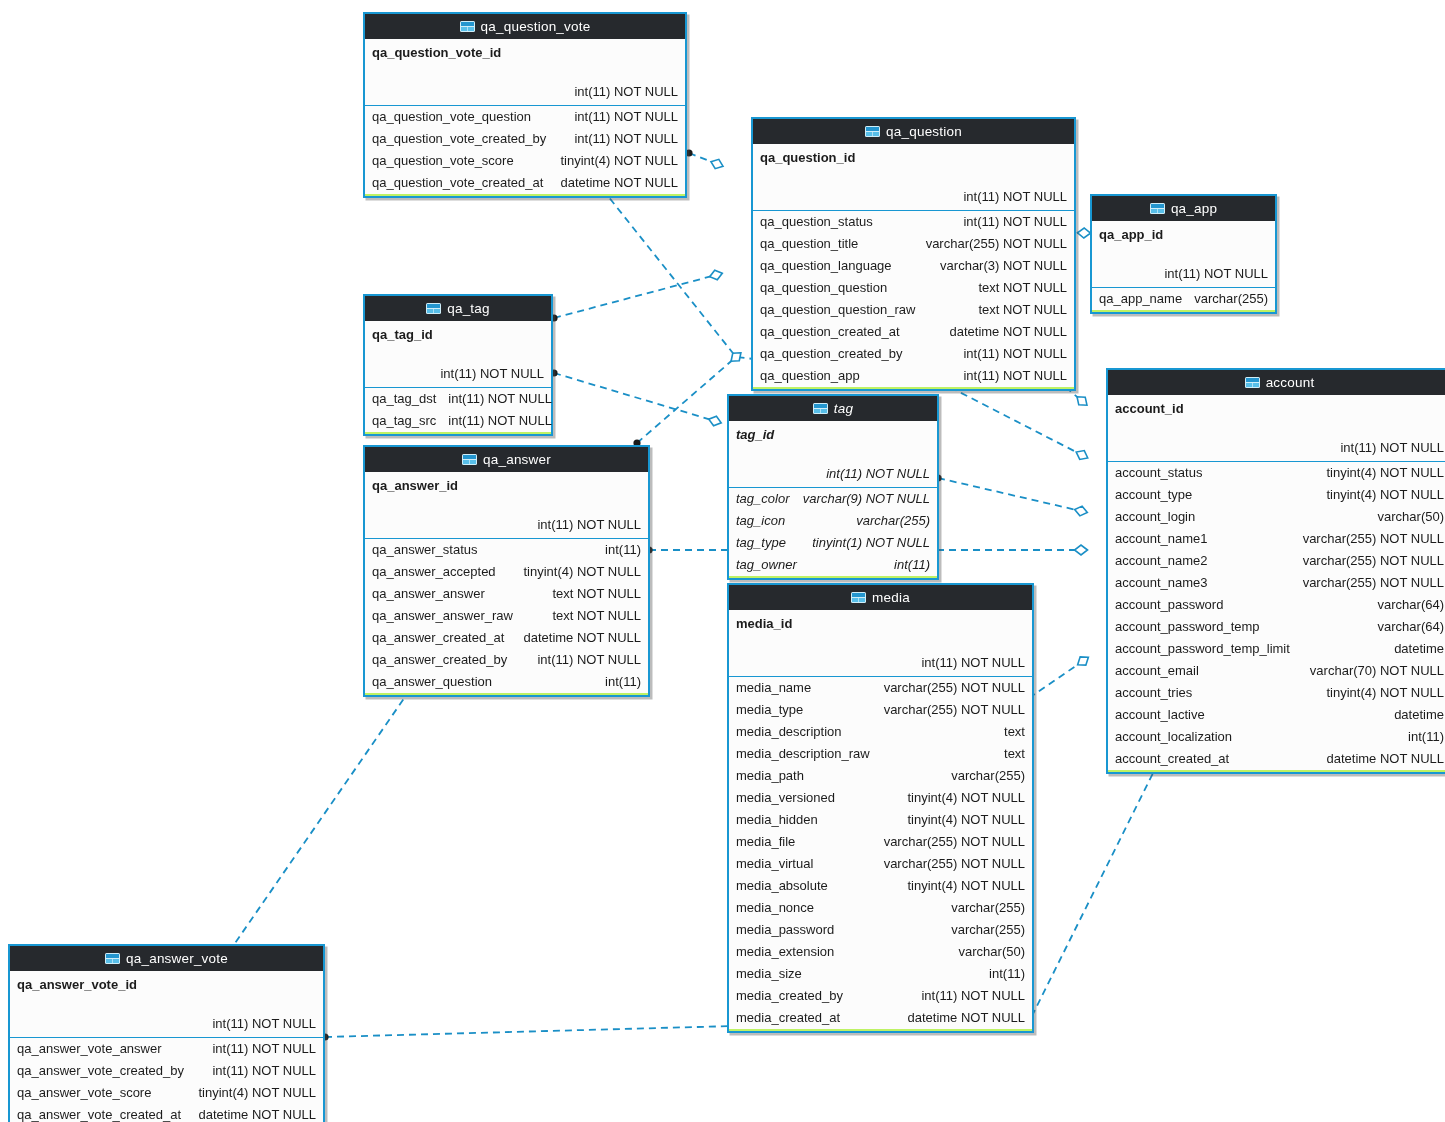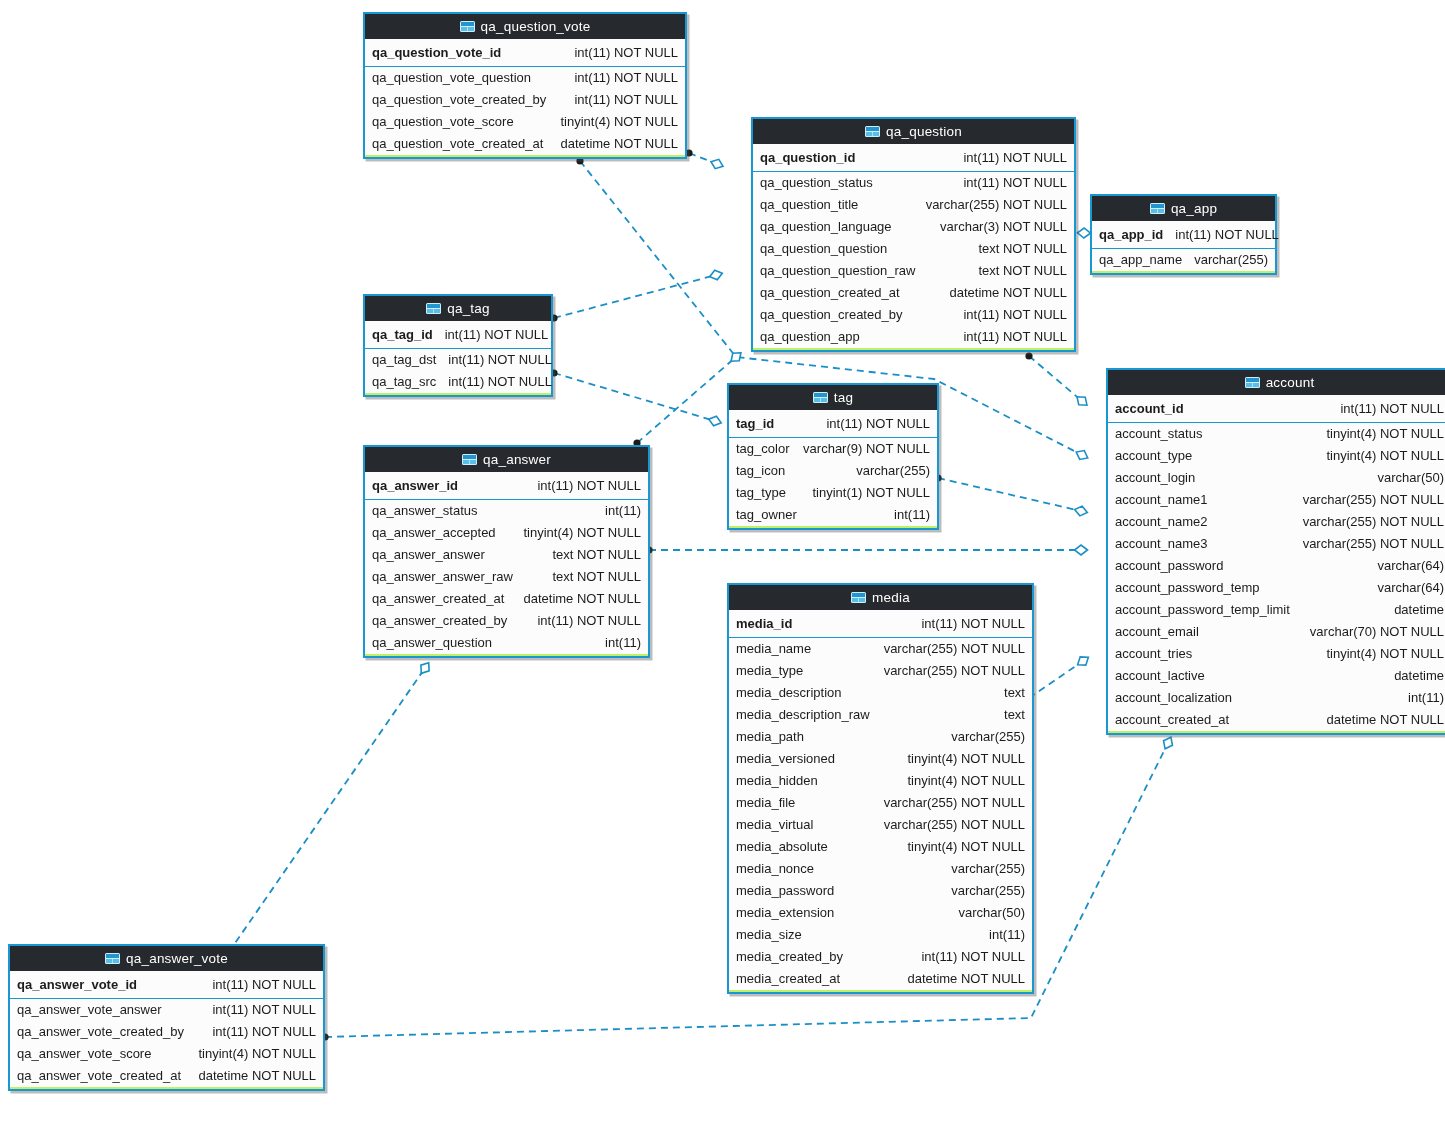--- a/index.html
+++ b/index.html
@@ -7,21 +7,21 @@
           font-family:"Liberation Sans",sans-serif;}
   #wires{position:absolute;left:0;top:0;z-index:1;}
   #tables{position:absolute;left:0;top:0;width:100%;height:100%;z-index:2;pointer-events:none;}
   .erd-table{position:absolute;background:#bef264;border:2px solid #0ea5e9;
              box-shadow:2.5px 2.5px 0 rgba(80,80,80,.38);color:#1c1c1c;font-size:13px;
              pointer-events:auto;}
   .erd-header{background:#26292d;color:#fff;height:25px;display:flex;align-items:center;
               justify-content:center;gap:6px;font-size:13.5px;letter-spacing:.2px;}
   .erd-icon{display:inline-flex;width:15px;height:11px;}
   .erd-pk-row{display:flex;justify-content:space-between;gap:12px;padding:0 7px;
-              line-height:27px;border-bottom:1.5px solid #1897d2;white-space:nowrap;background:#fcfcfc;}
+              line-height:27px;border-bottom:1.5px solid #1897d2;white-space:nowrap;background:#fcfcfc;flex-direction:column;}
   .erd-pk-row .f{font-weight:bold;}
   .erd-row{display:flex;justify-content:space-between;gap:12px;padding:0 7px;
            line-height:22px;white-space:nowrap;background:#fcfcfc;}
   .erd-body{padding-bottom:2px;}
   .f{text-align:left;}
   .t{text-align:right;}
 </style>
 </head>
 <body>
 
@@ -218,21 +218,21 @@
           <div class="erd-row">
             <span class="f">qa_tag_dst</span>
             <span class="t">int(11) NOT NULL</span>
           </div>
           <div class="erd-row">
             <span class="f">qa_tag_src</span>
             <span class="t">int(11) NOT NULL</span>
           </div>
         </div>
       </div>
-      <div class="erd-table" style="left: 727px; top: 383px; width: 208px; border-color: rgb(24, 151, 210);">
+      <div class="erd-table" style="left: 727px; top: 394px; width: 208px; border-color: rgb(24, 151, 210); font-style: italic;">
         <div class="erd-header">
           <span class="erd-icon">
             <svg viewBox="0 0 15 11" width="15" height="11">
               <rect x="0" y="0" width="15" height="11" rx="1.5" fill="#cfeef9"></rect>
               <rect x="1" y="1" width="13" height="4" fill="#2496cf"></rect>
               <rect x="1" y="6" width="6.2" height="4" fill="#58bfe9"></rect>
               <rect x="7.9" y="6" width="6.1" height="4" fill="#58bfe9"></rect>
             </svg>
           </span>
           <span class="erd-title">tag</span>

